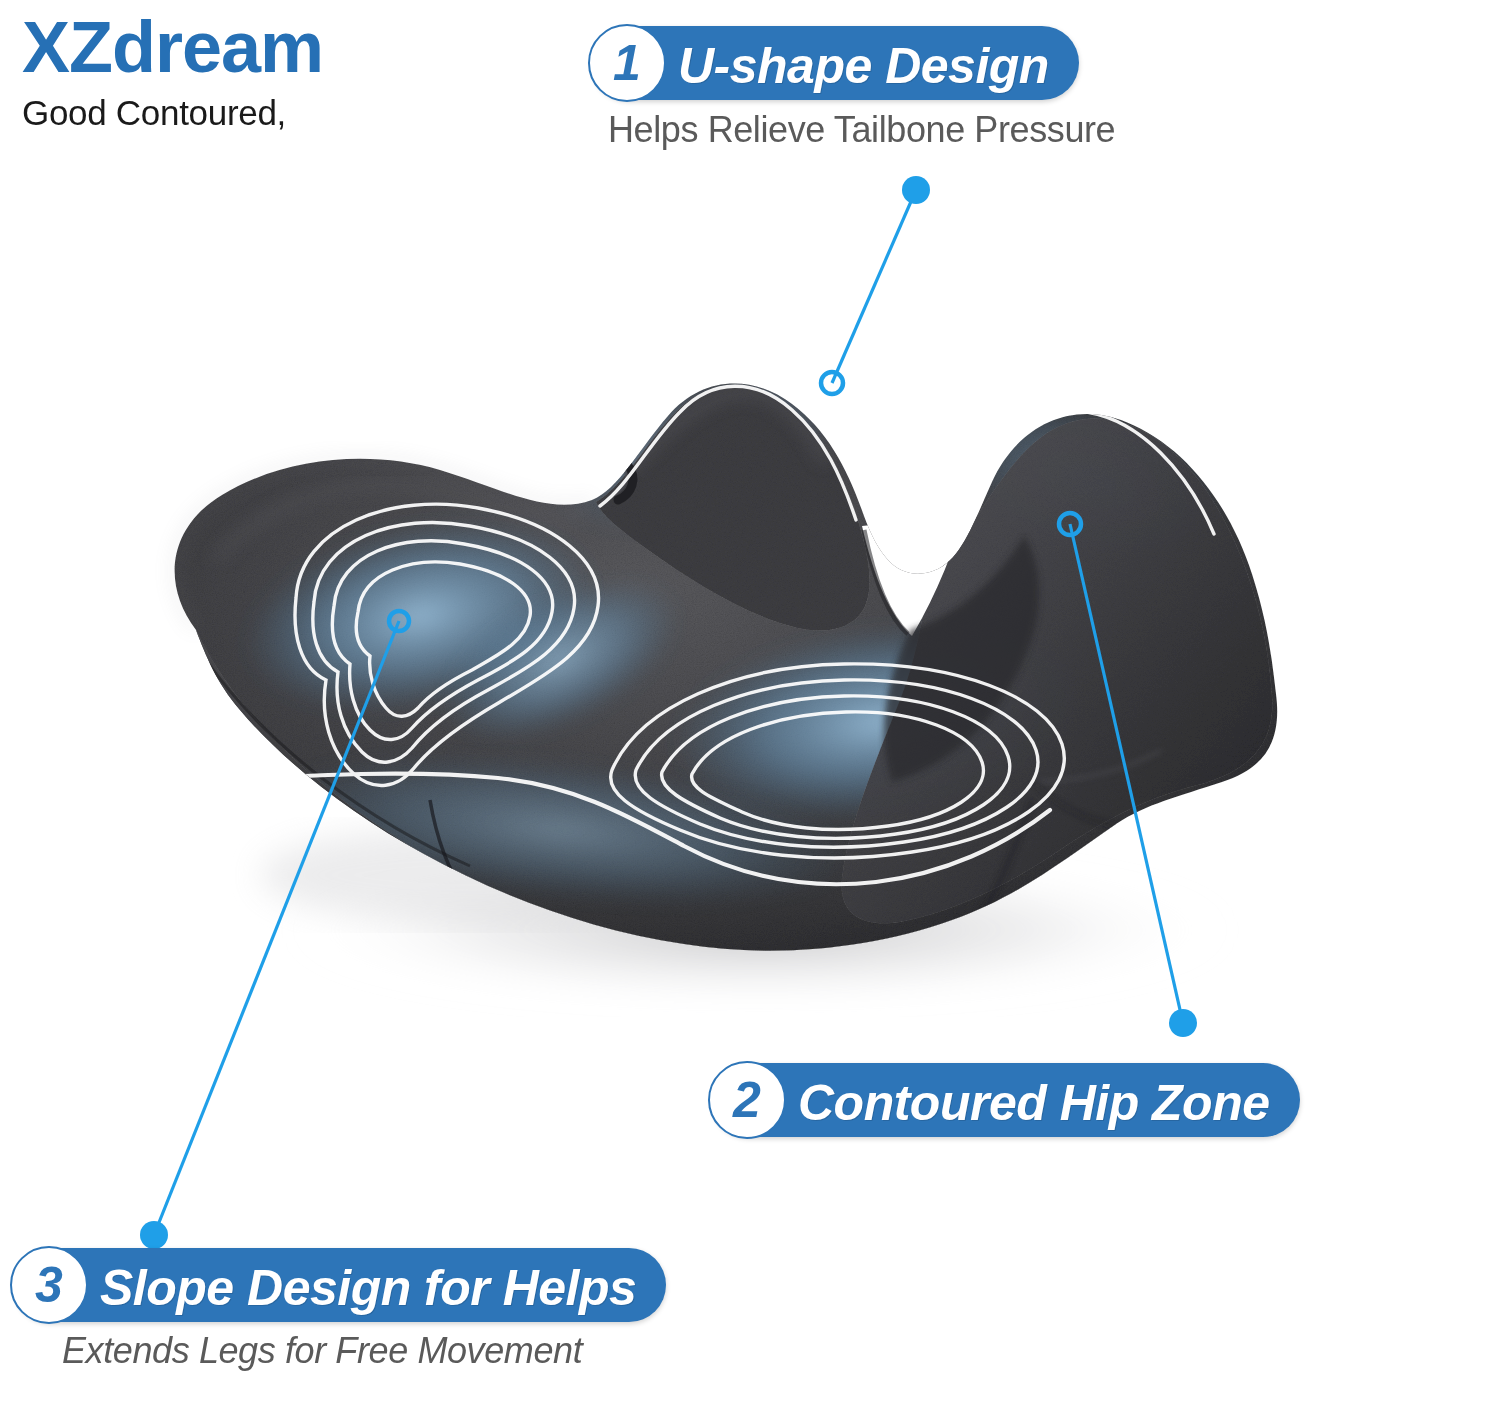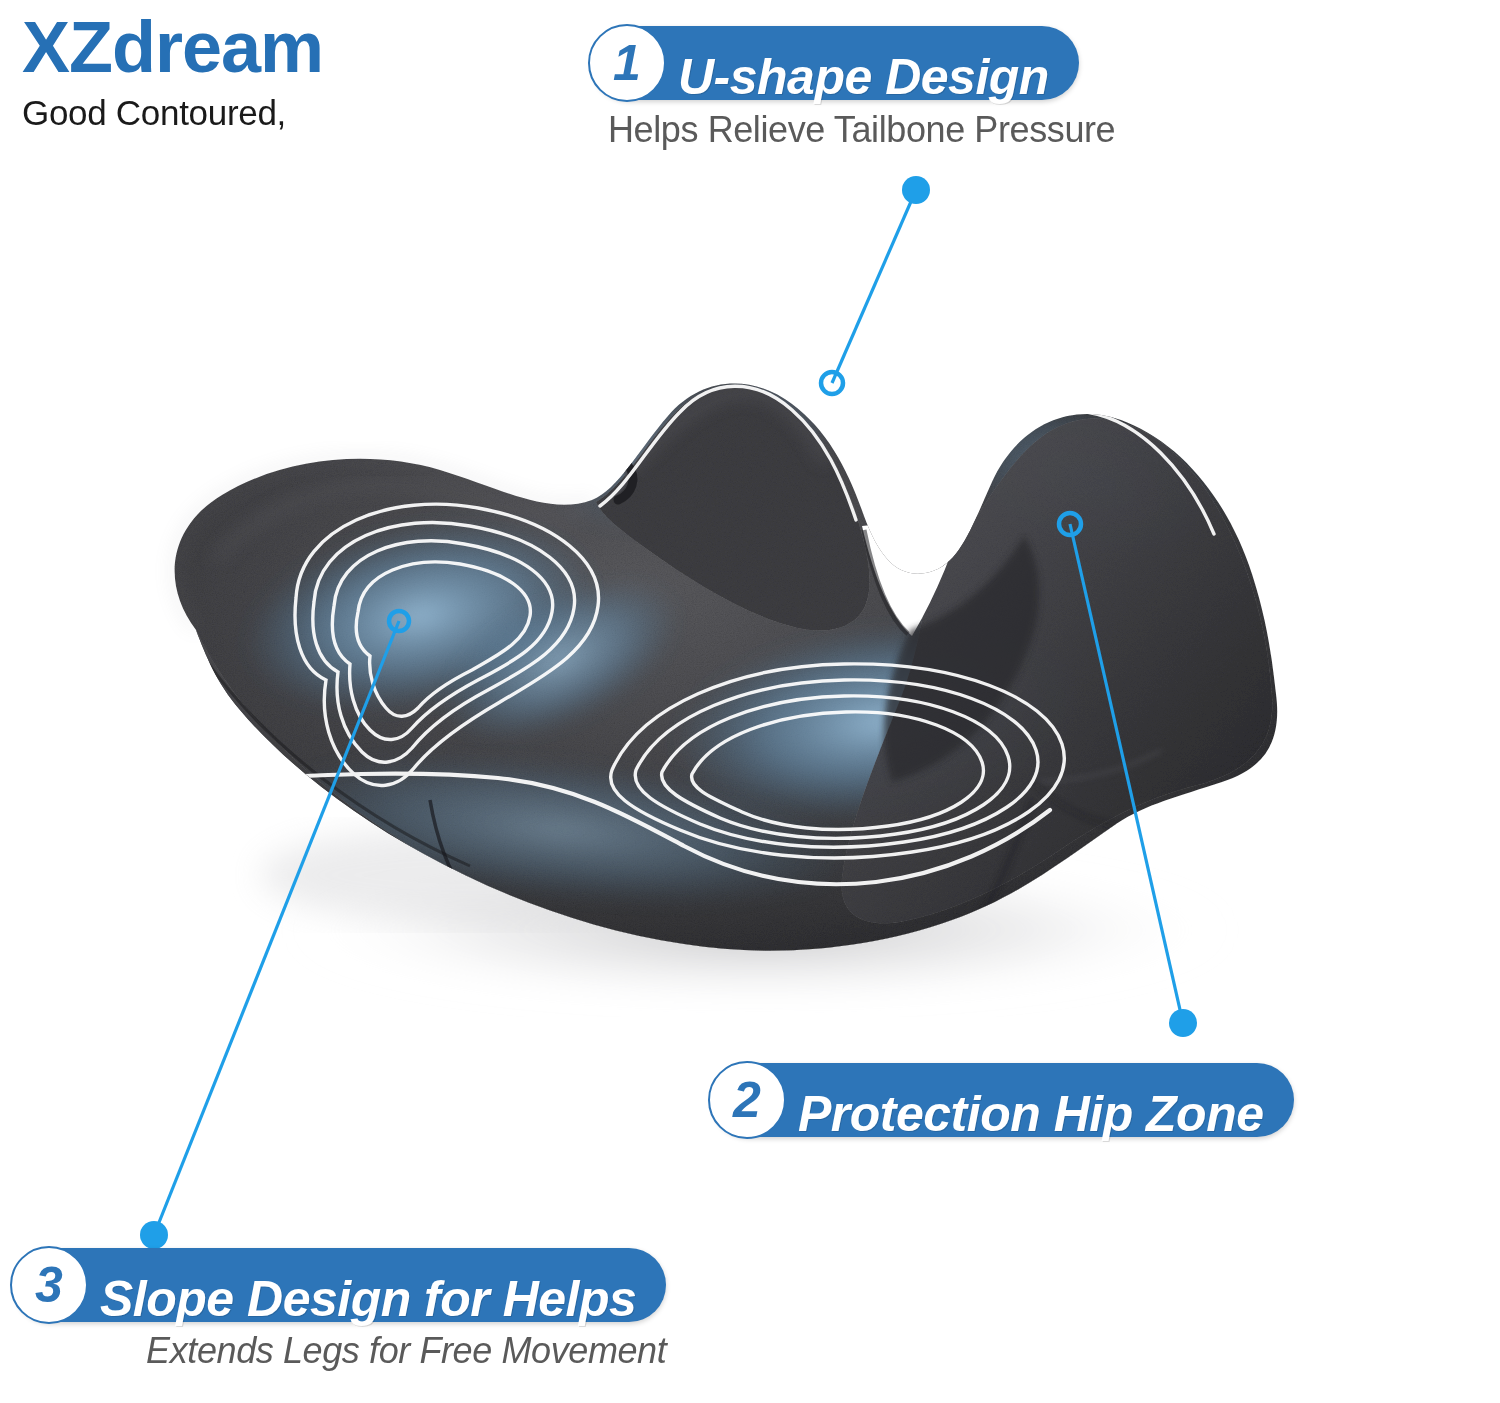--- a/index.html
+++ b/index.html
@@ -41,33 +41,32 @@
     background:#ffffff;
     border:2px solid #2d75b8;
     box-sizing:border-box;
     display:flex;align-items:center;justify-content:center;
     font-size:50px;font-weight:700;font-style:italic;
     color:#2d75b8;
     line-height:1;
   }
   .pill-text{
     display:block;
-    padding:14px 30px 0 86px;
+    padding:3px 30px 0 86px;
     height:74px;line-height:74px;
     font-size:50px;font-weight:700;font-style:italic;
     color:#ffffff;
     letter-spacing:-0.5px;
     text-shadow:1px 1px 0 rgba(0,0,0,.12);
   }
   .callout-sub{
     font-size:36px;line-height:50px;
     color:#5a5a5a;font-weight:400;
     letter-spacing:-0.4px;
     white-space:nowrap;
-    text-align:right;
   }
 
   
   #callout-1{left:592px;top:26px;}
   #callout-1 .callout-sub{margin-top:5px;margin-left:16px;}
   #callout-2{left:712px;top:1063px;}
   #callout-2 .callout-sub{margin-top:5px;margin-left:12px;}
   #callout-3{left:14px;top:1248px;}
   #callout-3 .callout-sub{margin-top:4px;margin-left:48px;font-style:italic;}
 
@@ -326,21 +325,21 @@
     <div class="pill">
       <span class="pill-num">1</span>
       <span class="pill-text">U-shape Design</span>
     </div>
     <div class="callout-sub">Helps Relieve Tailbone Pressure</div>
   </div>
 
   <div class="callout" id="callout-2">
     <div class="pill">
       <span class="pill-num">2</span>
-      <span class="pill-text">Protection Hip Zone</span>
+      <span class="pill-text">Contoured Hip Zone</span>
     </div>
   </div>
 
   <div class="callout" id="callout-3">
     <div class="pill">
       <span class="pill-num">3</span>
       <span class="pill-text">Slope Design for Helps</span>
     </div>
     <div class="callout-sub">Extends Legs for Free Movement</div>
   </div>

